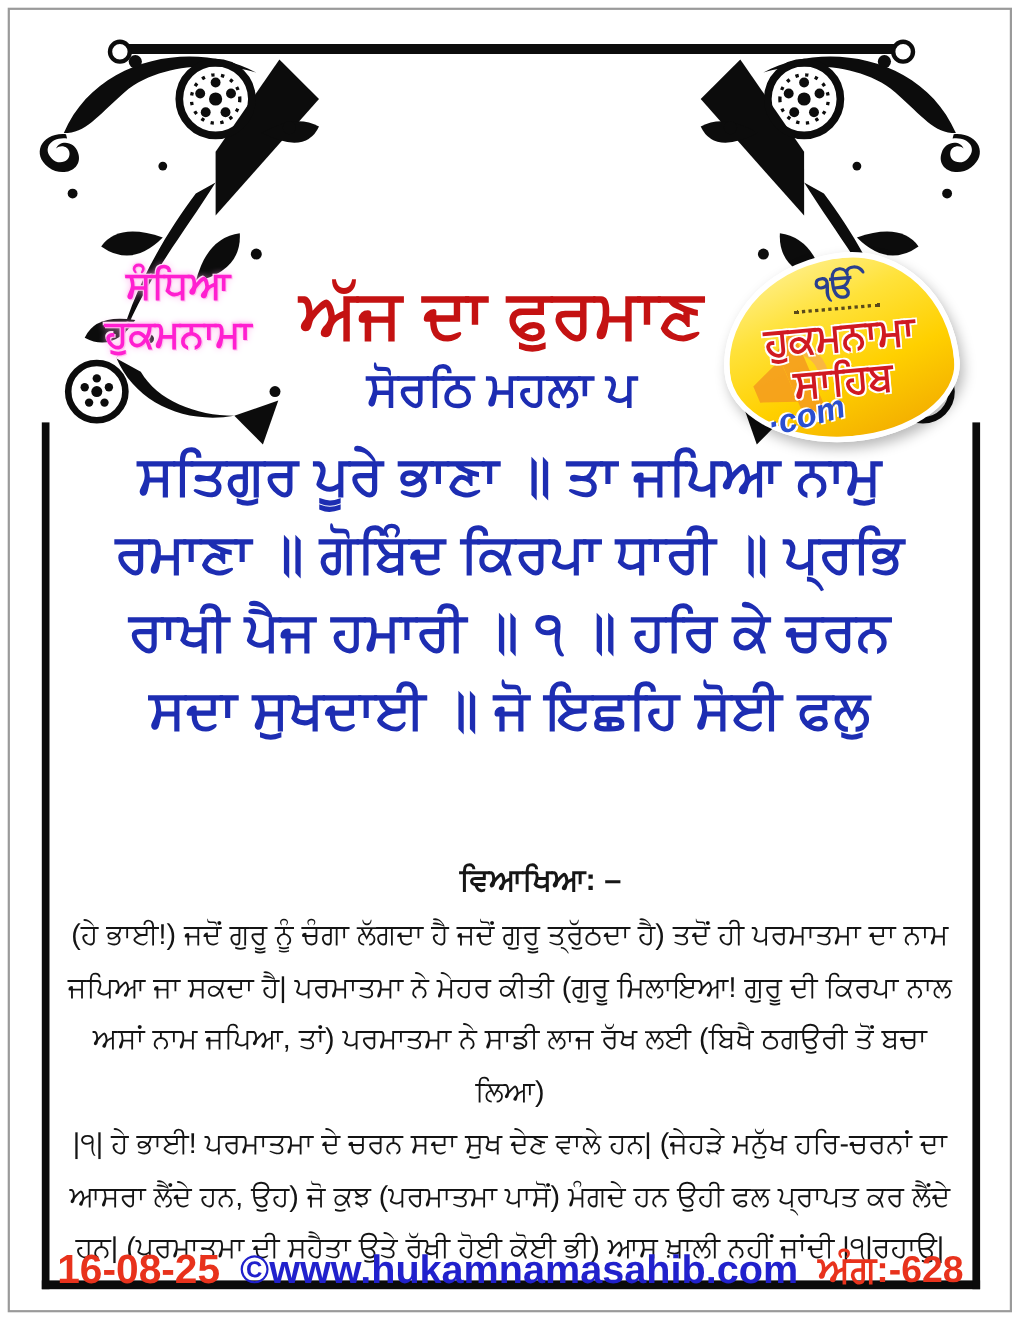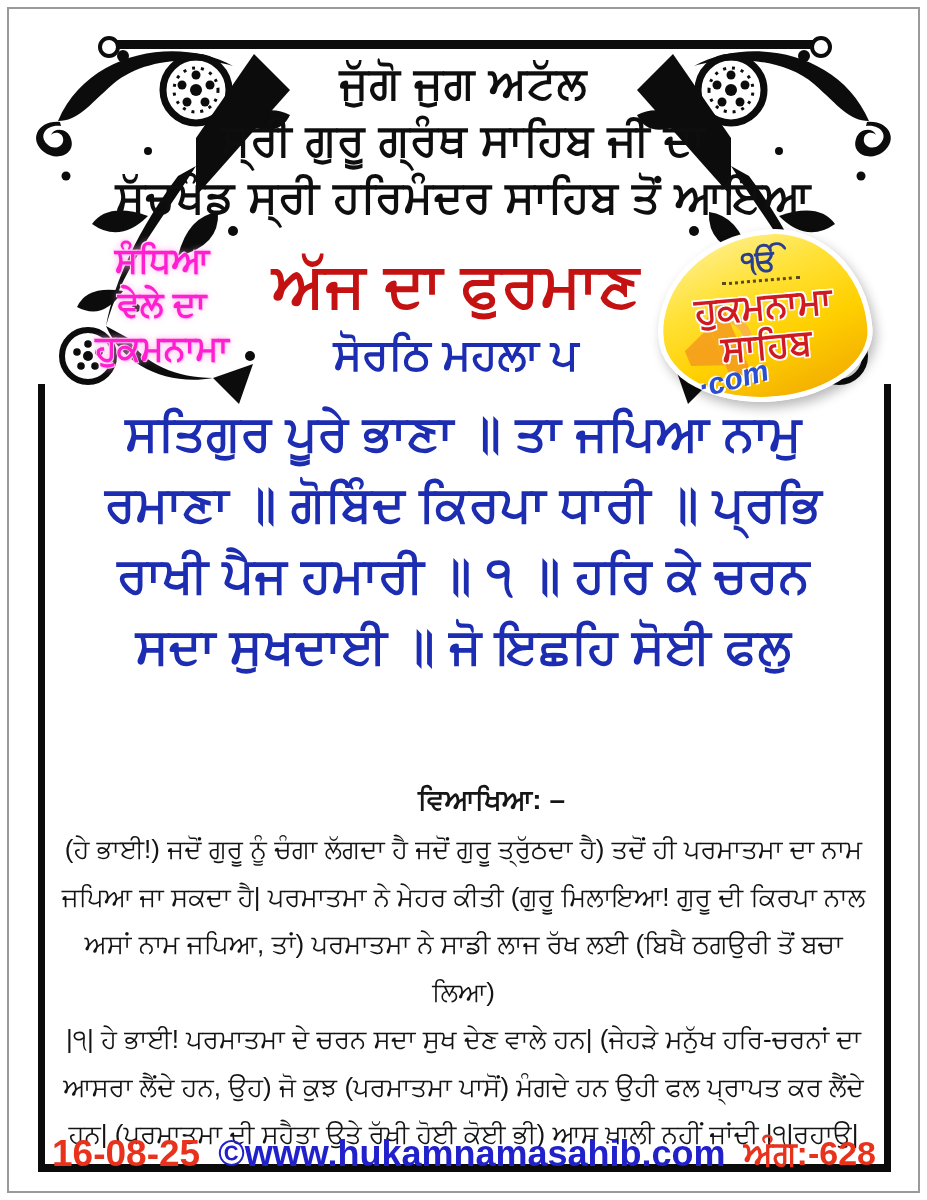--- a/index.html
+++ b/index.html
@@ -192,29 +192,23 @@
       <circle cx="120" cy="125" r="4"></circle>
       <circle cx="38" cy="150" r="4.5"></circle>
       <circle cx="205" cy="205" r="5"></circle>
       <circle cx="108" cy="282" r="4"></circle>
       <circle cx="222" cy="330" r="5"></circle>
     </g>
   </svg>
 
   <div class="frame"></div>
 
-  <div class="header">
-    <div class="h-line">ਜੁੱਗੋ ਜੁਗ ਅਟੱਲ</div>
-    <div class="h-line">ਸ੍ਰੀ ਗੁਰੂ ਗ੍ਰੰਥ ਸਾਹਿਬ ਜੀ ਦਾ</div>
-    <div class="h-line">ਸੱਚਖੰਡ ਸ੍ਰੀ ਹਰਿਮੰਦਰ ਸਾਹਿਬ ਤੋਂ ਆਇਆ</div>
-  </div>
 
   <div class="side-note">
     <div>ਸੰਧਿਆ</div>
-    <div>ਵੇਲੇ ਦਾ</div>
     <div>ਹੁਕਮਨਾਮਾ</div>
   </div>
 
   <div class="furmaan-title">ਅੱਜ ਦਾ ਫੁਰਮਾਣ</div>
   <div class="raag-line">ਸੋਰਠਿ ਮਹਲਾ ਪ</div>
 
   <div class="logo">
     <svg class="megaphone" viewBox="0 0 60 60" xmlns="http://www.w3.org/2000/svg">
       <g transform="rotate(-18 30 30)" fill="#f59b1e">
         <path d="M8,25 L28,17 L28,43 L8,35 Z"></path>

